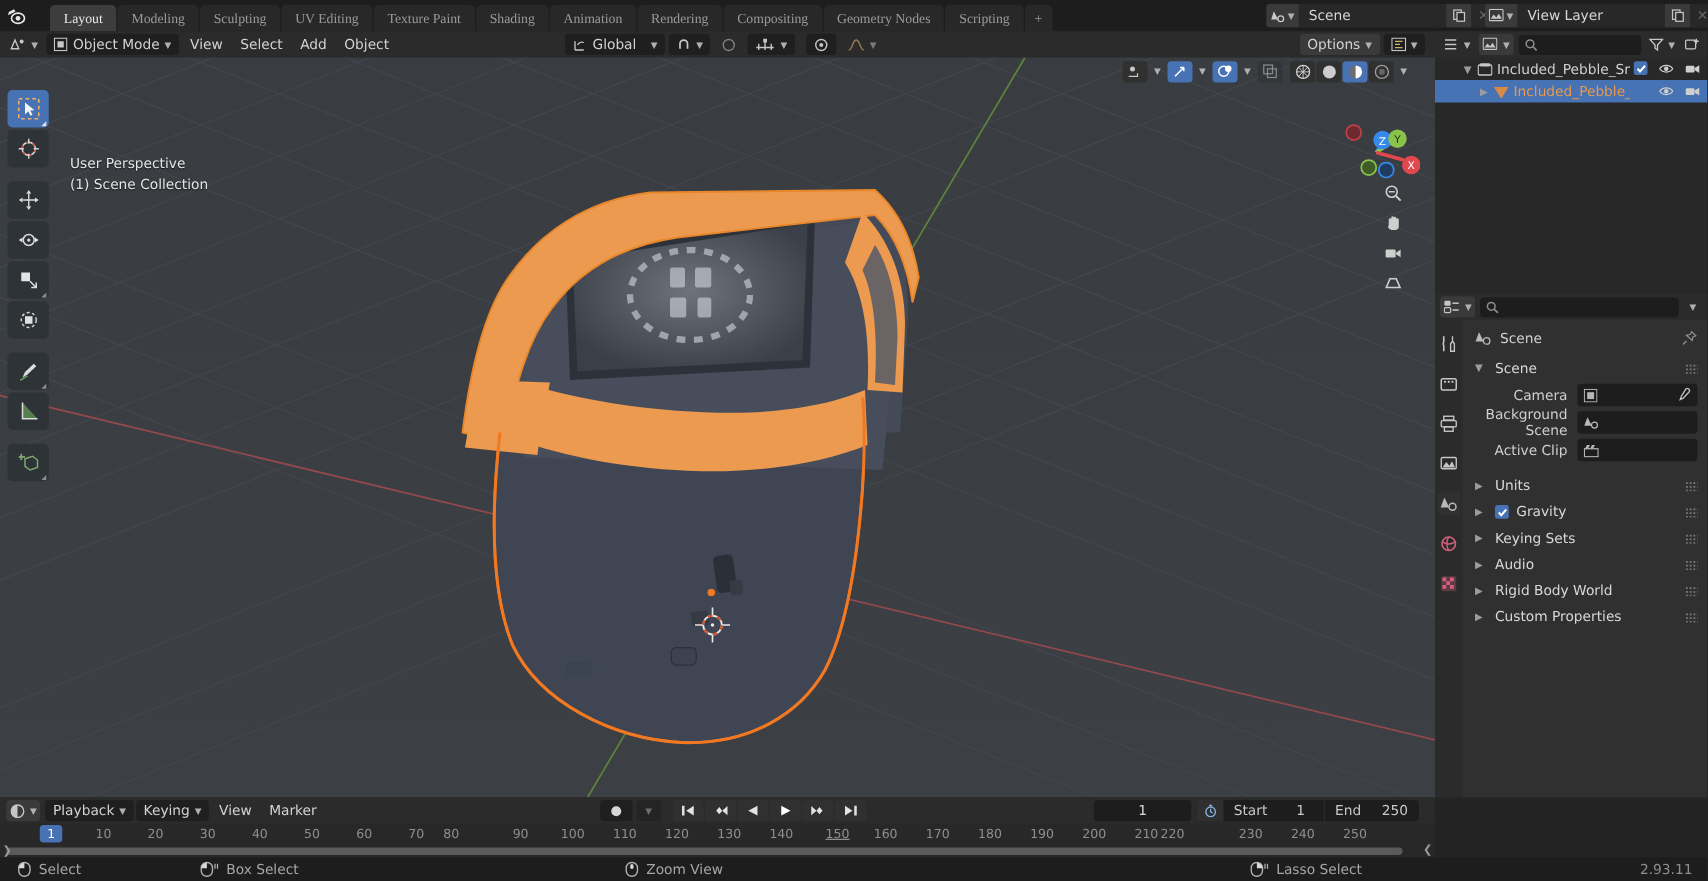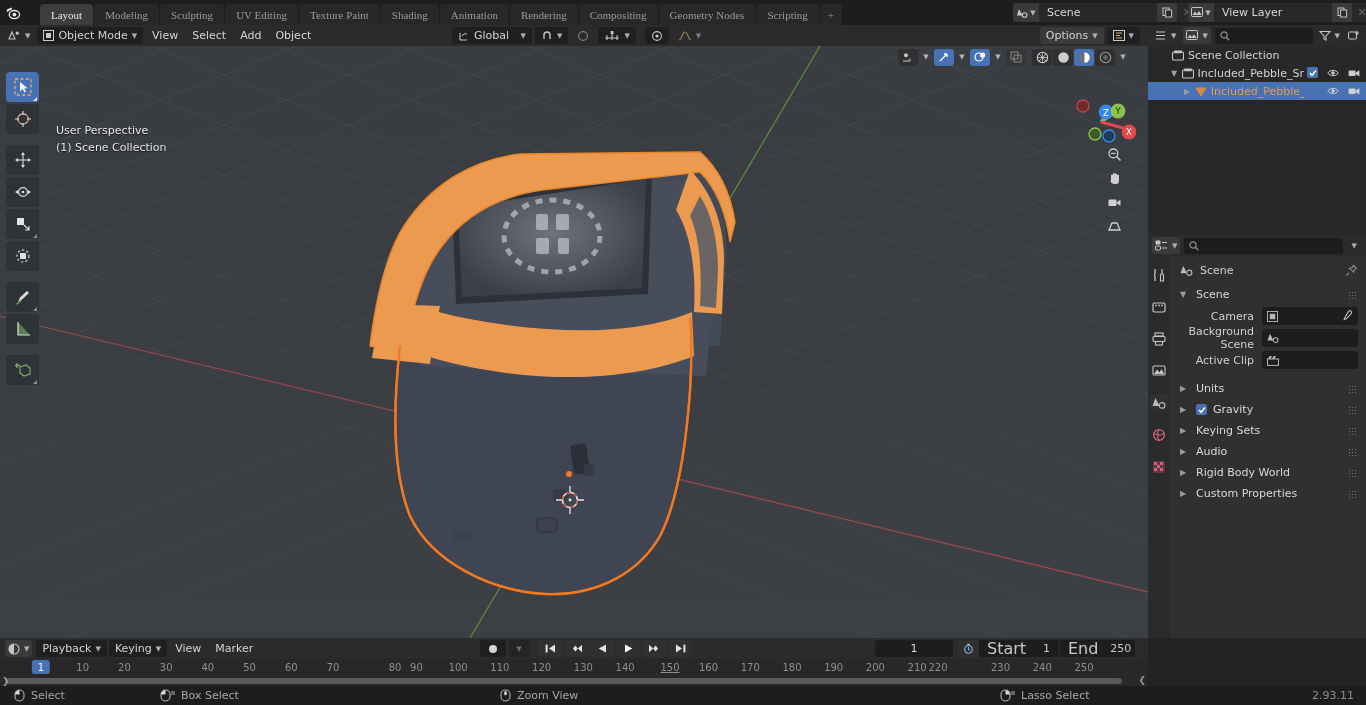--- a/index.html
+++ b/index.html
@@ -112,21 +112,21 @@
   .prop-field .eyedrop { position:absolute; right:5px; }
   .closed-panel { display:flex; align-items:center; gap:6px; padding:4px 8px 4px 10px; font-size:11px; color:#d8d8d8; position:relative;}
   .cbox { width:11px; height:11px; background:#4772b3; border-radius:2px; display:flex; align-items:center; justify-content:center;}
 
   
   .timeline { position:absolute; left:0; top:638px; width:1148px; height:48px; background:#282828; }
   .tl-header { height:21px; background:#2b2b2b; display:flex; align-items:center; padding-left:5px; gap:4px;}
   .tl-field { height:17px; background:#1d1d1d; border-radius:3px; display:flex; align-items:center;
     justify-content:center; font-size:11px; color:#d8d8d8;}
   .tl-grp { display:flex; align-items:center; height:17px; border-radius:3px; overflow:hidden; background:#1d1d1d;}
-  .tl-lbl { padding:0 8px; font-size:16px; color:#c8c8c8;}
+  .tl-lbl { padding:0 8px; font-size:11px; color:#c8c8c8;}
   .tl-ruler { position:relative; height:27px; background:#282828; }
   .tick { position:absolute; top:3px; font-size:10px; color:#8e8e8e; transform:translateX(-50%); }
   .playhead { position:absolute; top:1px; height:14px; background:#4772b3; border-radius:3px;
     display:flex; align-items:center; justify-content:center; font-size:10px; color:#fff; padding:0 6px; transform:translateX(-50%); }
   .tl-scroll { position:absolute; left:5px; right:26px; bottom:2px; height:6px; background:#5a5a5a; border-radius:3px;}
 
   
   .status { position:absolute; left:0; top:686px; width:1366px; height:19px; background:#1d1d1d;
     display:flex; align-items:center; font-size:11px; color:#a6a6a6; }
   .status-item { display:flex; align-items:center; gap:6px; }
@@ -600,33 +600,20 @@
       </div>
       <div class="hdr-btn" style="padding:0 2px;">
         <svg width="12" height="11" viewBox="0 0 12 11">
             <rect x="0.5" y="2" width="8" height="7" rx="1" fill="none" stroke="#c6c6c6" stroke-width="1"></rect>
             <path d="M9 1 L9 5 M7 3 L11 3" stroke="#c6c6c6" stroke-width="1.2"></path>
           </svg>
       </div>
     </div>
     <div id="outliner-rows">
         <div class="ol-row">
-          <span style="display:inline-flex;align-items:center;gap:4px;padding-left:4px;max-width:150px;overflow:hidden;">
-            <span class="disc"></span>
-            <span style="display:inline-flex;">
-              <svg width="12" height="11" viewBox="0 0 12 11">
-                <rect x="0.5" y="2" width="11" height="8" rx="1.2" fill="none" stroke="#c6c6c6" stroke-width="1.1"></rect>
-                <rect x="2" y="0.6" width="8" height="2.6" rx="0.8" fill="#c6c6c6"></rect>
-              </svg>
-            </span>
-            <span class="lbl" style="">Scene Collection</span>
-          </span>
-          <span class="ol-ctrls"></span>
-        </div>
-        <div class="ol-row">
           <span style="display:inline-flex;align-items:center;gap:4px;padding-left:17px;max-width:150px;overflow:hidden;">
             <span class="disc">▼</span>
             <span style="display:inline-flex;">
               <svg width="12" height="11" viewBox="0 0 12 11">
                 <rect x="0.5" y="2" width="11" height="8" rx="1.2" fill="none" stroke="#c6c6c6" stroke-width="1.1"></rect>
                 <rect x="2" y="0.6" width="8" height="2.6" rx="0.8" fill="#c6c6c6"></rect>
               </svg>
             </span>
             <span class="lbl" style="">Included_Pebble_Smart_Watc</span>
           </span>
@@ -948,21 +935,21 @@
 
     <div class="tl-ruler">
       <div id="ruler-ticks">
           <div class="tick" style="left: 82.72px;">10</div>
           <div class="tick" style="left: 124.44px;">20</div>
           <div class="tick" style="left: 166.16px;">30</div>
           <div class="tick" style="left: 207.88px;">40</div>
           <div class="tick" style="left: 249.6px;">50</div>
           <div class="tick" style="left: 291.32px;">60</div>
           <div class="tick" style="left: 333.04px;">70</div>
-          <div class="tick" style="left: 395px;">80</div>
+          <div class="tick" style="left: 361px;">80</div>
           <div class="tick" style="left: 416.48px;">90</div>
           <div class="tick" style="left: 458.2px;">100</div>
           <div class="tick" style="left: 499.92px;">110</div>
           <div class="tick" style="left: 541.64px;">120</div>
           <div class="tick" style="left: 583.36px;">130</div>
           <div class="tick" style="left: 625.08px;">140</div>
           <div class="tick" style="left: 670px; text-decoration: underline;">150</div>
           <div class="tick" style="left: 708.52px;">160</div>
           <div class="tick" style="left: 750.24px;">170</div>
           <div class="tick" style="left: 791.96px;">180</div>

